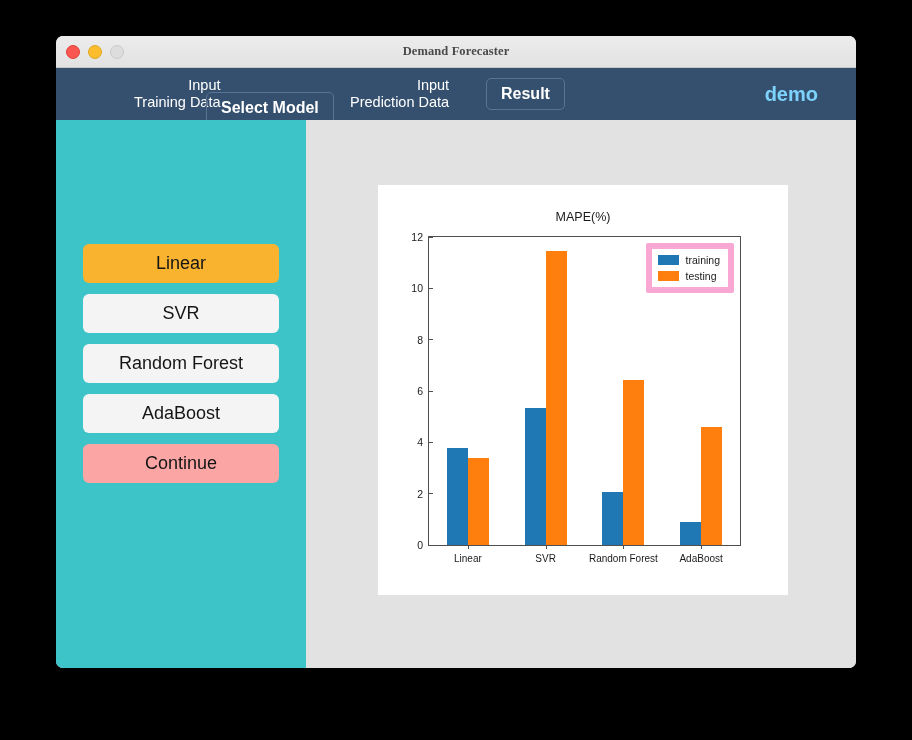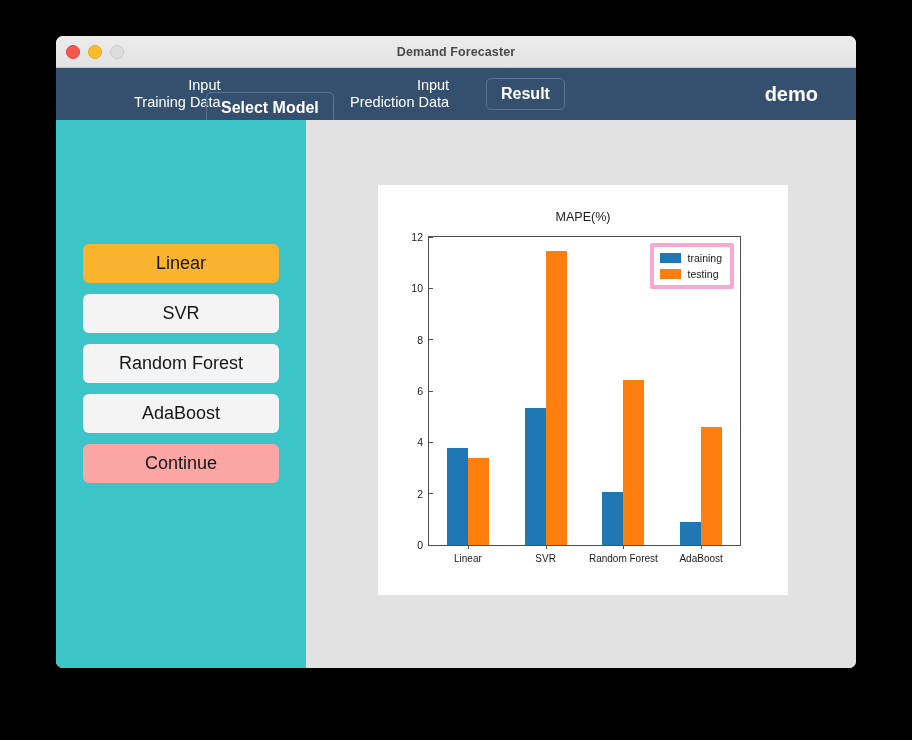--- a/index.html
+++ b/index.html
@@ -52,20 +52,21 @@
   .light.min    { background: #fbbd2e; border: 1px solid #e2a723; }
   .light.max    { background: #dddddd; border: 1px solid #cacaca; }
 
   #window-title {
     width: 100%;
     text-align: center;
     font-size: 12.5px;
     font-weight: bold;
     color: #4a4a4a;
     letter-spacing: 0.1px;
+    font-family: Liberation Serif, serif;
   }
 
   
   #nav-bar {
     height: 52px;
     background: #35506e;
     display: flex;
     align-items: center;
     position: relative;
   }
@@ -90,21 +91,21 @@
   }
   #nav-input-training { position: absolute; left: 78px;  top: 50%; transform: translateY(-50%); }
   #nav-select-model   { position: absolute; left: 150px; top: 50%; transform: translateY(-50%); margin-top: 14px; }
   #nav-input-pred     { position: absolute; left: 294px; top: 50%; transform: translateY(-50%); }
   #nav-result         { position: absolute; left: 430px; top: 50%; transform: translateY(-50%); }
   #nav-brand {
     position: absolute;
     right: 38px;
     top: 50%;
     transform: translateY(-50%);
-    color: #ffffff;
+    color: #7dd3fc;
     font-size: 20px;
     font-weight: bold;
   }
 
   
   #window-body {
     display: flex;
     height: 549px;
   }
 
@@ -234,21 +235,21 @@
     margin-top: 8px;
     font-size: 10px;
     color: #1a1a1a;
     white-space: nowrap;
   }
   #legend {
     position: absolute;
     right: 6px;
     top: 6px;
     background: #ffffff;
-    border: 4px solid #f9a8d4;
+    border: 6px solid #f9a8d4;
     border-radius: 2px;
     padding: 5px 8px 5px 6px;
     display: flex;
     flex-direction: column;
     gap: 4px;
   }
   .legend-row {
     display: flex;
     align-items: center;
     gap: 7px;

